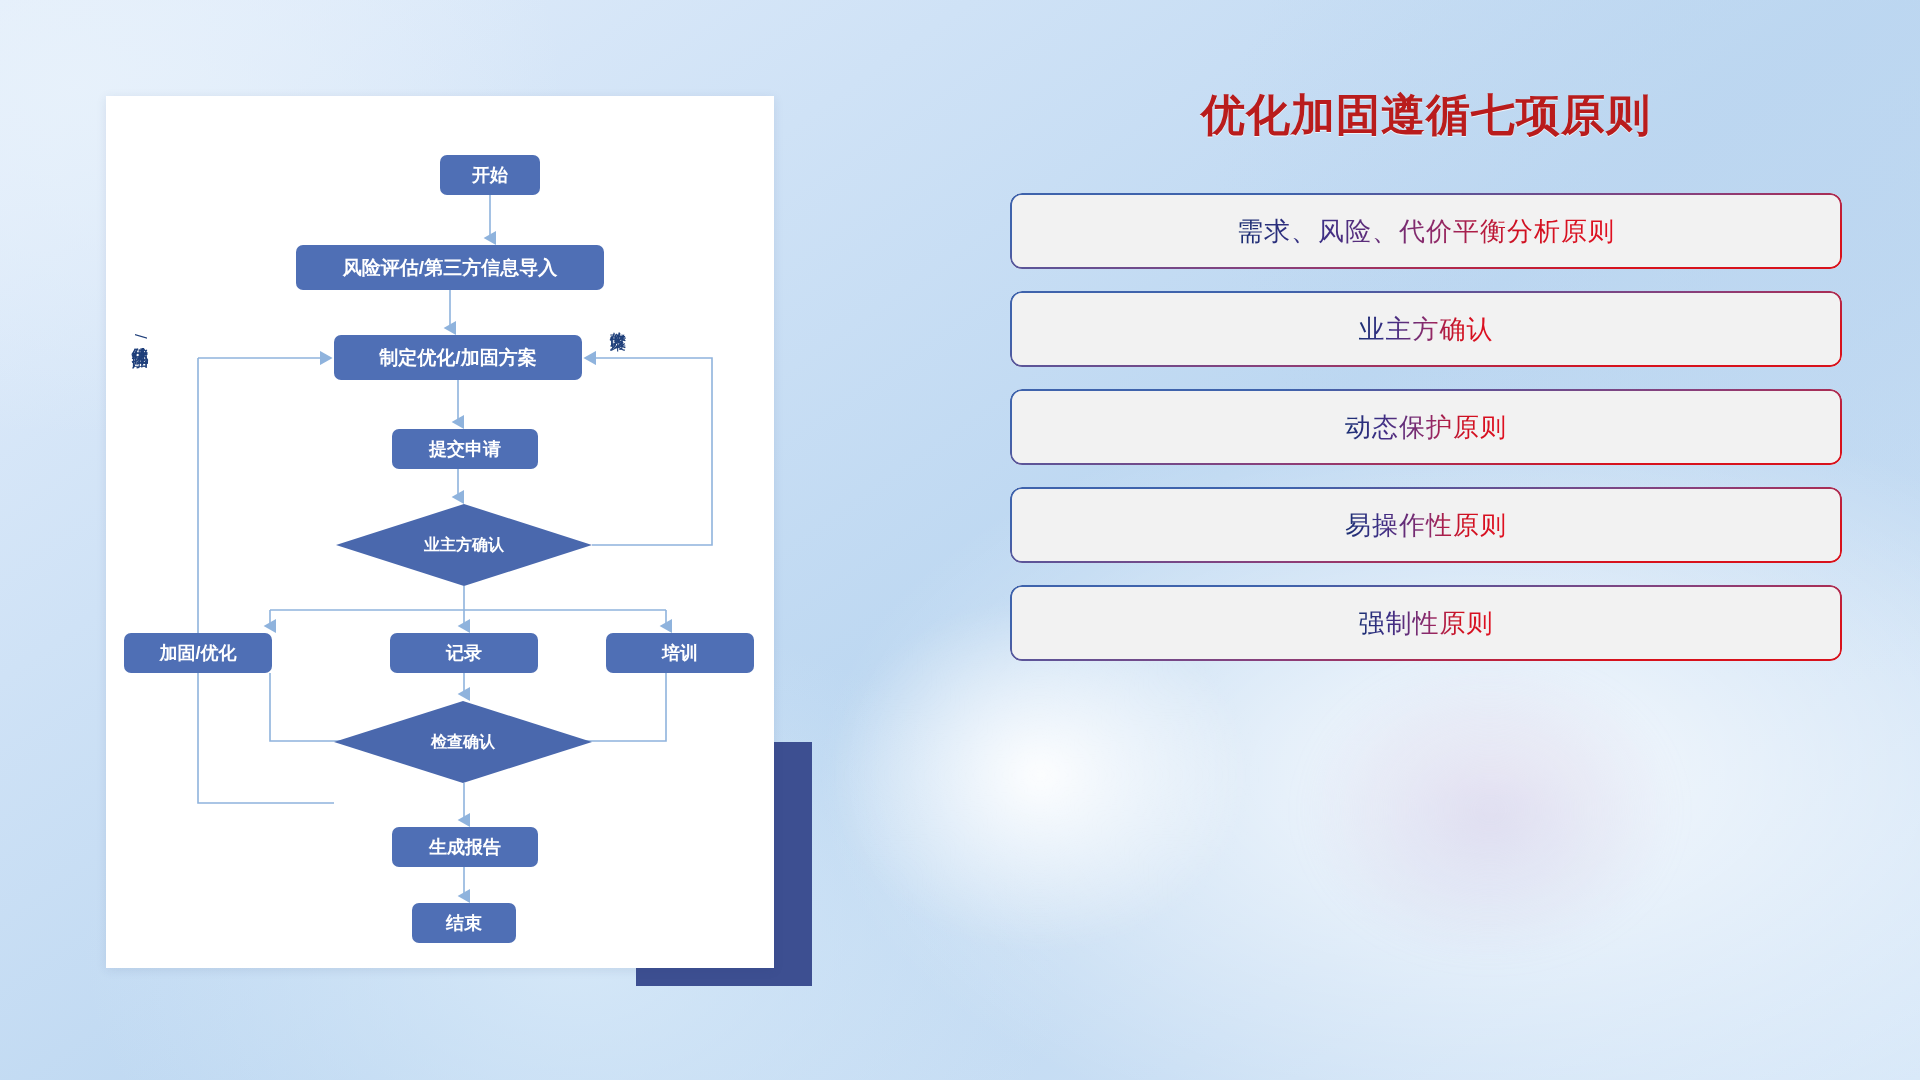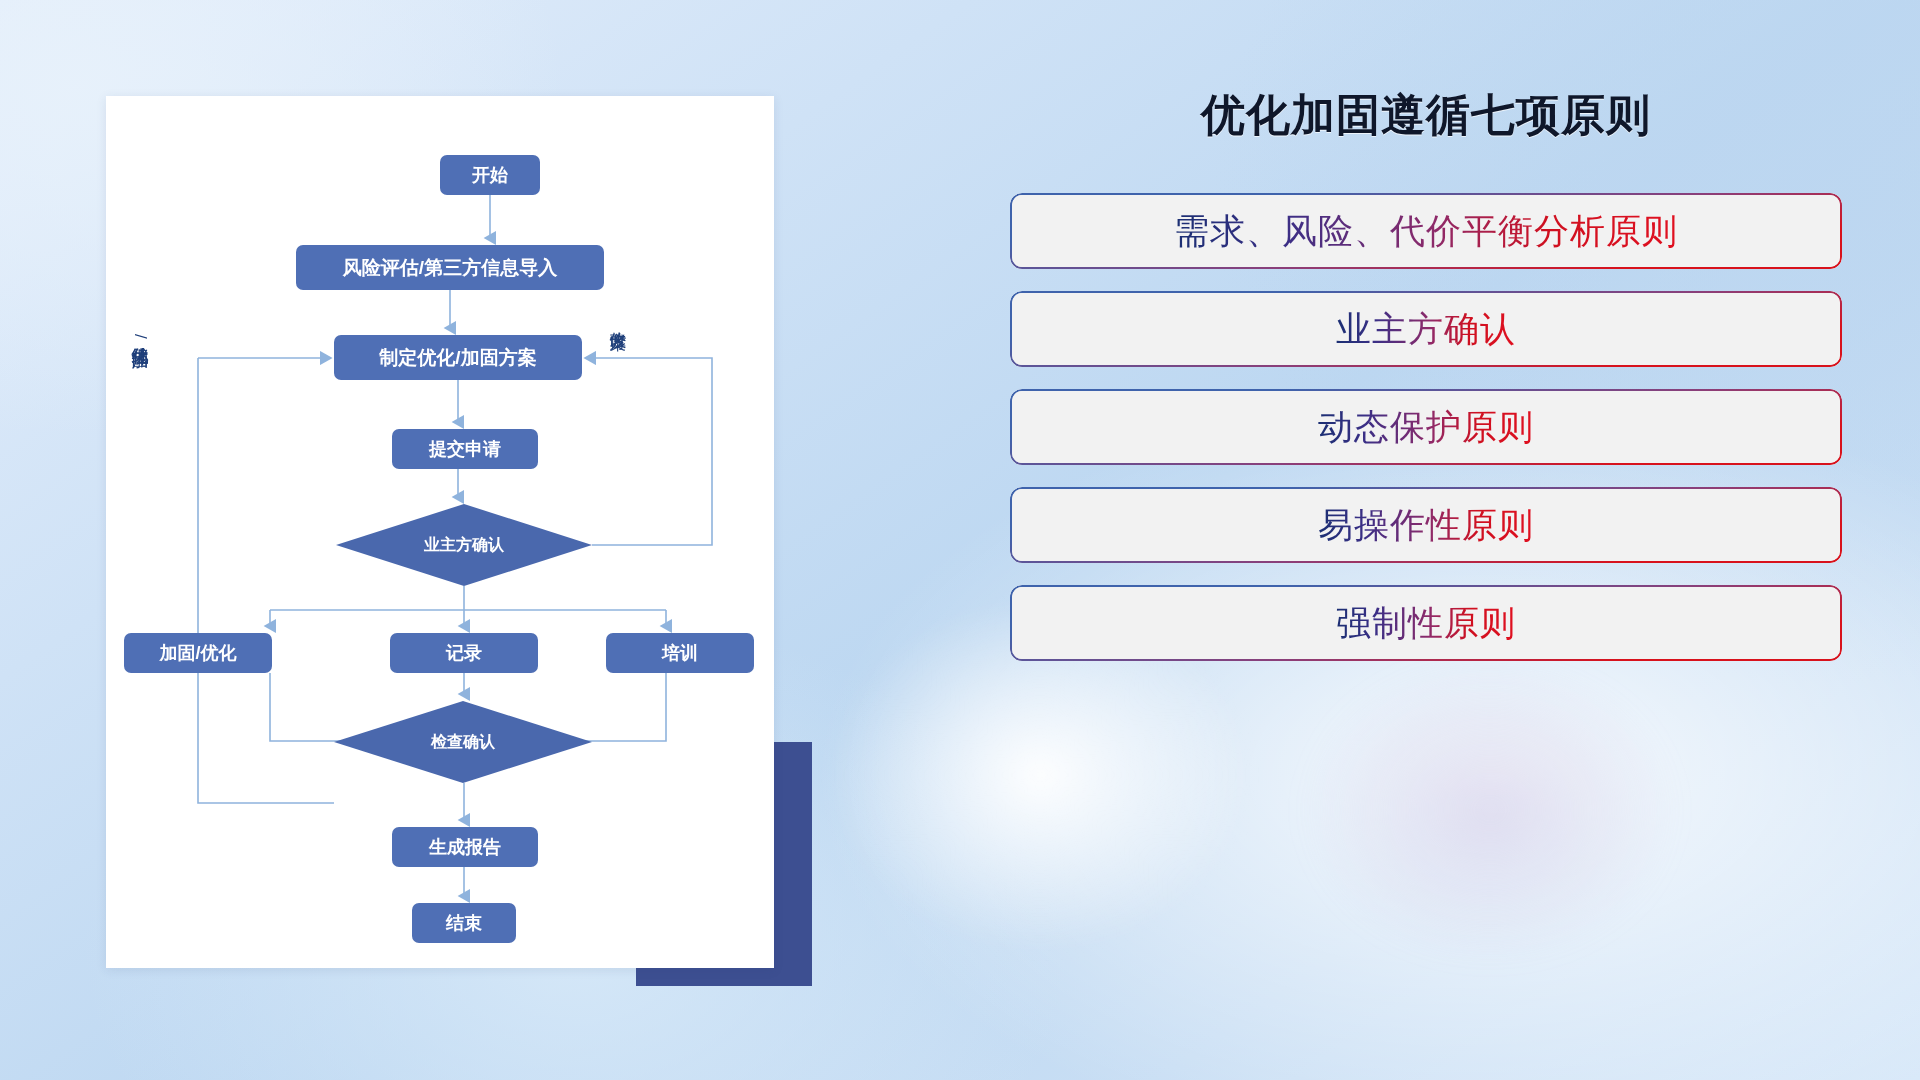--- a/index.html
+++ b/index.html
@@ -33,21 +33,21 @@
 
   .node-text{fill:#ffffff;font-family:"Liberation Sans","DejaVu Sans",sans-serif;
     font-weight:bold;text-anchor:middle;dominant-baseline:middle;}
   .side-label{fill:#1f3f7a;font-family:"Liberation Sans","DejaVu Sans",sans-serif;
     font-size:17px;font-weight:normal;}
 
   
   #right-panel{position:absolute;left:1010px;top:86px;width:832px;height:920px;}
   #panel-title{
     text-align:center;font-size:44px;font-weight:bold;letter-spacing:1px;
-    color:#0f172a;margin:0 0 48px 0;
+    color:#b91c1c;margin:0 0 48px 0;
     text-shadow:0 1px 0 rgba(255,255,255,.7);
     font-family:"Liberation Sans","DejaVu Sans",sans-serif;
   }
   #cards{display:flex;flex-direction:column;gap:22px;}
   .pcard{
     position:relative;height:72px;border-radius:12px;
     background:linear-gradient(#f2f2f2,#efefef);
     padding:2px;
   }
   .pcard::before{
@@ -55,21 +55,21 @@
     background:linear-gradient(170deg,#3f63ac 0%,#3f63ac 22%,#8a3f7a 55%,#d8121c 82%,#d8121c 100%);
     -webkit-mask:linear-gradient(#000 0 0) content-box,linear-gradient(#000 0 0);
     -webkit-mask-composite:xor;mask-composite:exclude;
     pointer-events:none;
   }
   .pcard-inner{
     position:absolute;inset:2px;border-radius:10px;background:#f2f2f2;
     display:flex;align-items:center;justify-content:center;
   }
   .pcard-label{
-    font-size:35px;font-weight:normal;letter-spacing:1px;
+    font-size:26px;font-weight:normal;letter-spacing:1px;
     background:linear-gradient(90deg,#1b2f73 0%,#3b2f86 22%,#8e2a6a 52%,#cf1020 74%,#e01020 100%);
     -webkit-background-clip:text;background-clip:text;color:transparent;
     font-family:"Liberation Sans","DejaVu Sans",sans-serif;white-space:nowrap;
   }
 </style>
 </head>
 <body>
 
 <div id="bg"></div>
 <div id="glow1"></div>

